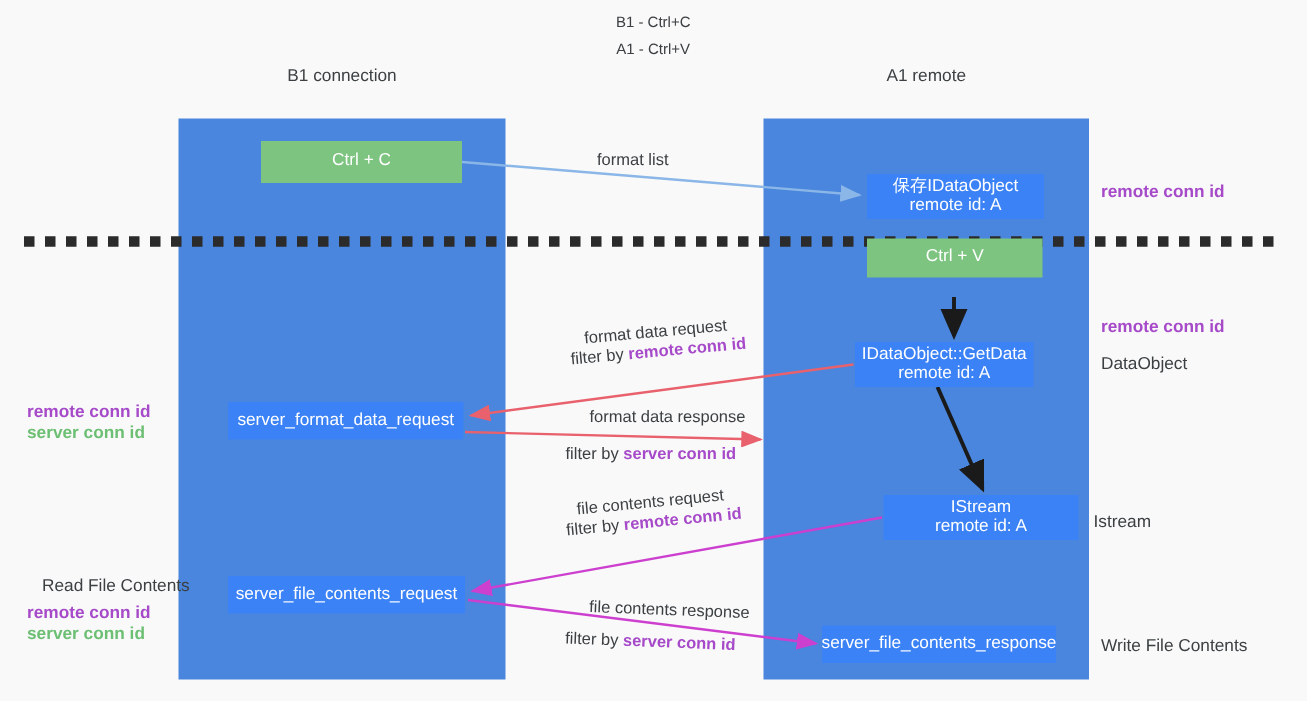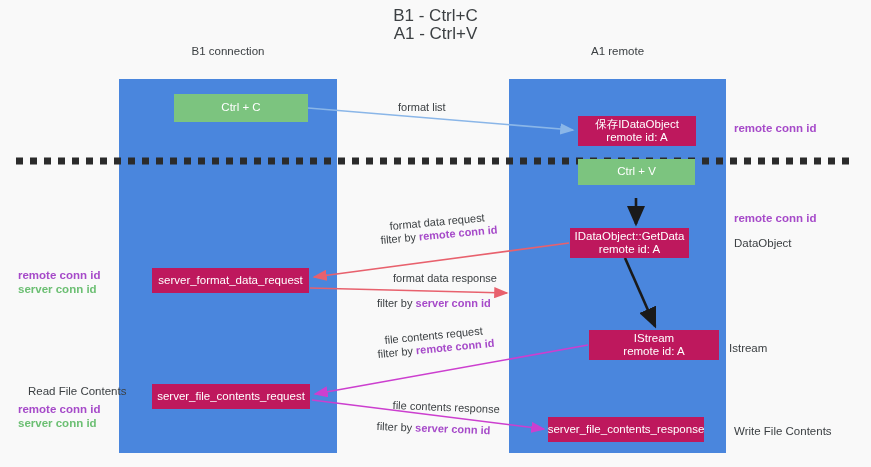--- a/index.html
+++ b/index.html
@@ -23,36 +23,36 @@
   .lane-head{
     position:absolute;text-align:center;font-size:11.5px;line-height:13px;
     color:#3c4043;width:218px;
   }
   #head-left{left:119px;top:45px;}
   #head-right{left:509px;top:45px;width:217px;}
 
   
   #diagram-title{
     position:absolute;left:0;top:7px;width:871px;text-align:center;
-    font-size:17px;line-height:18px;color:#3c4043;white-space:pre-line;
+    font-size:10px;line-height:18px;color:#3c4043;white-space:pre-line;
   }
 
   
   .node{
     position:absolute;
     display:flex;align-items:center;justify-content:center;
     text-align:center;
     font-size:11.5px;line-height:13.5px;
     color:#ffffff;
     white-space:pre-line;
     box-sizing:border-box;
     padding:2px 4px;
   }
   .green{background:#7cc47f;}
-  .orange{background:#be185d;}
+  .orange{background:#3b82f6;}
 
   #n-ctrlc   {left:174px;top:94px;width:134px;height:28px;}
   #n-store   {left:578px;top:116px;width:118px;height:30px;}
   #n-ctrlv   {left:578px;top:159px;width:117px;height:26px;}
   #n-getdata {left:570px;top:228px;width:119px;height:30px;}
   #n-fmtreq  {left:152px;top:268px;width:157px;height:25px;}
   #n-fmtresp {left:512px;top:280px;width:165px;height:25px;}
   #n-istream {left:589px;top:330px;width:130px;height:30px;}
   #n-filereq {left:152px;top:384px;width:158px;height:25px;}
   #n-fileresp{left:548px;top:417px;width:156px;height:25px;}

